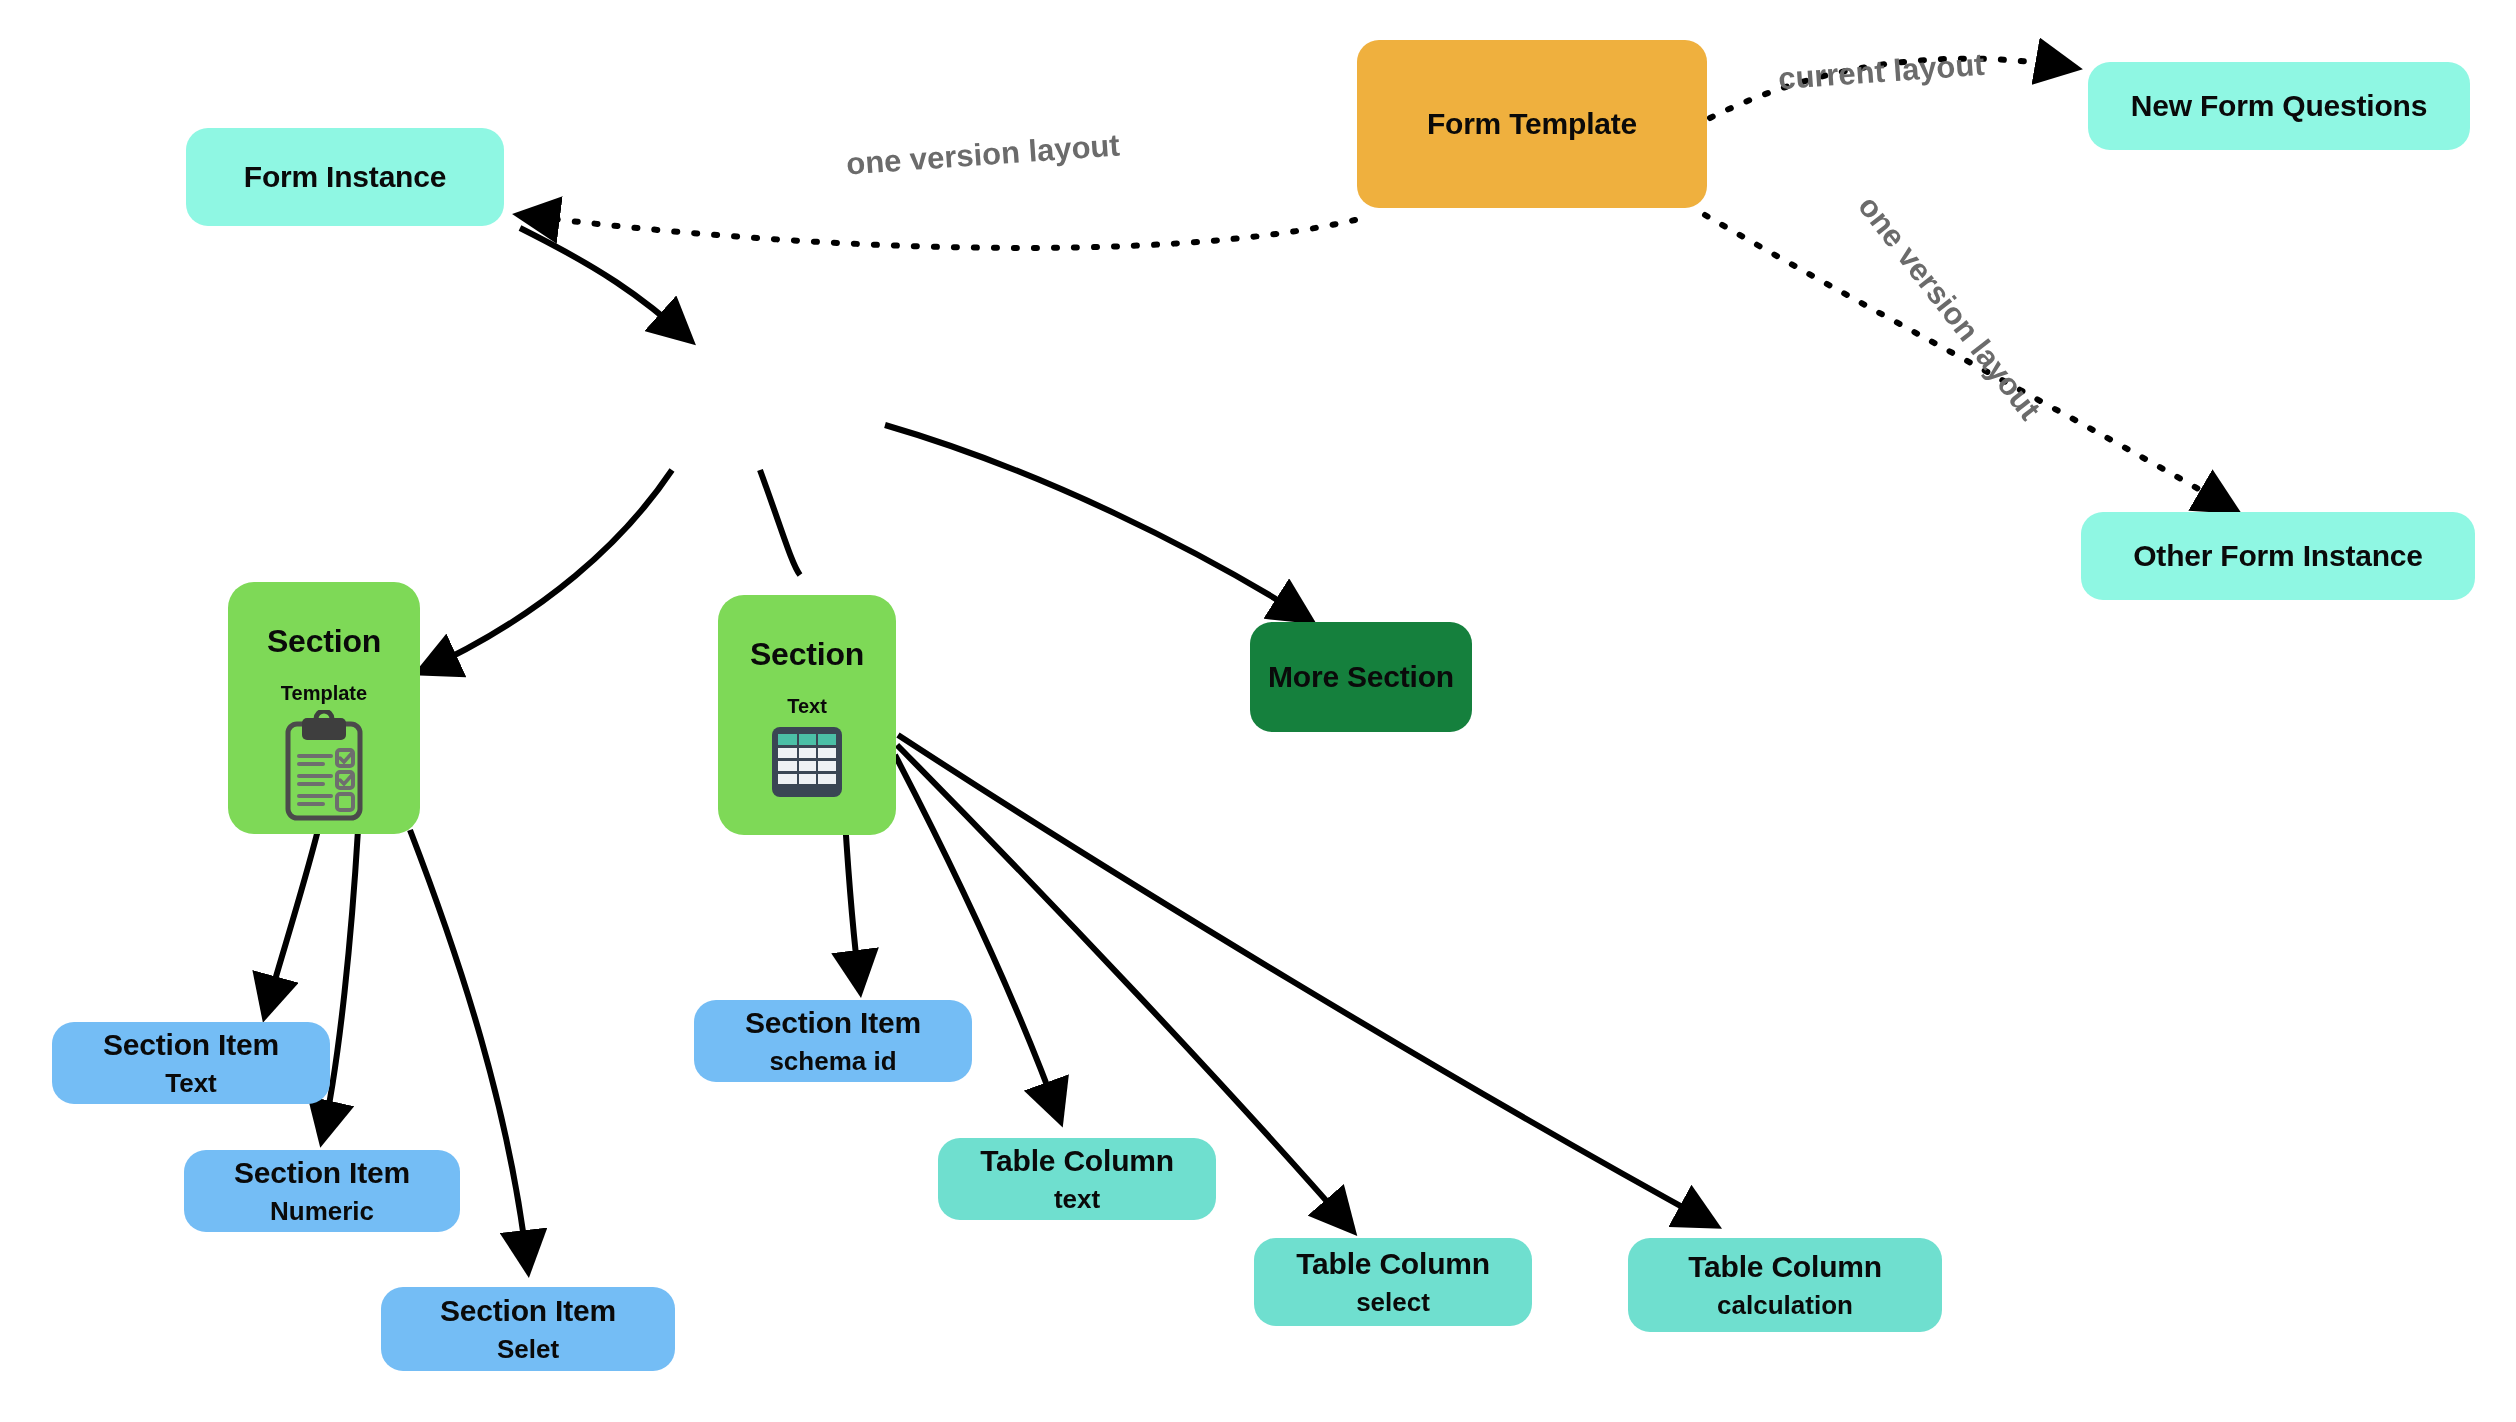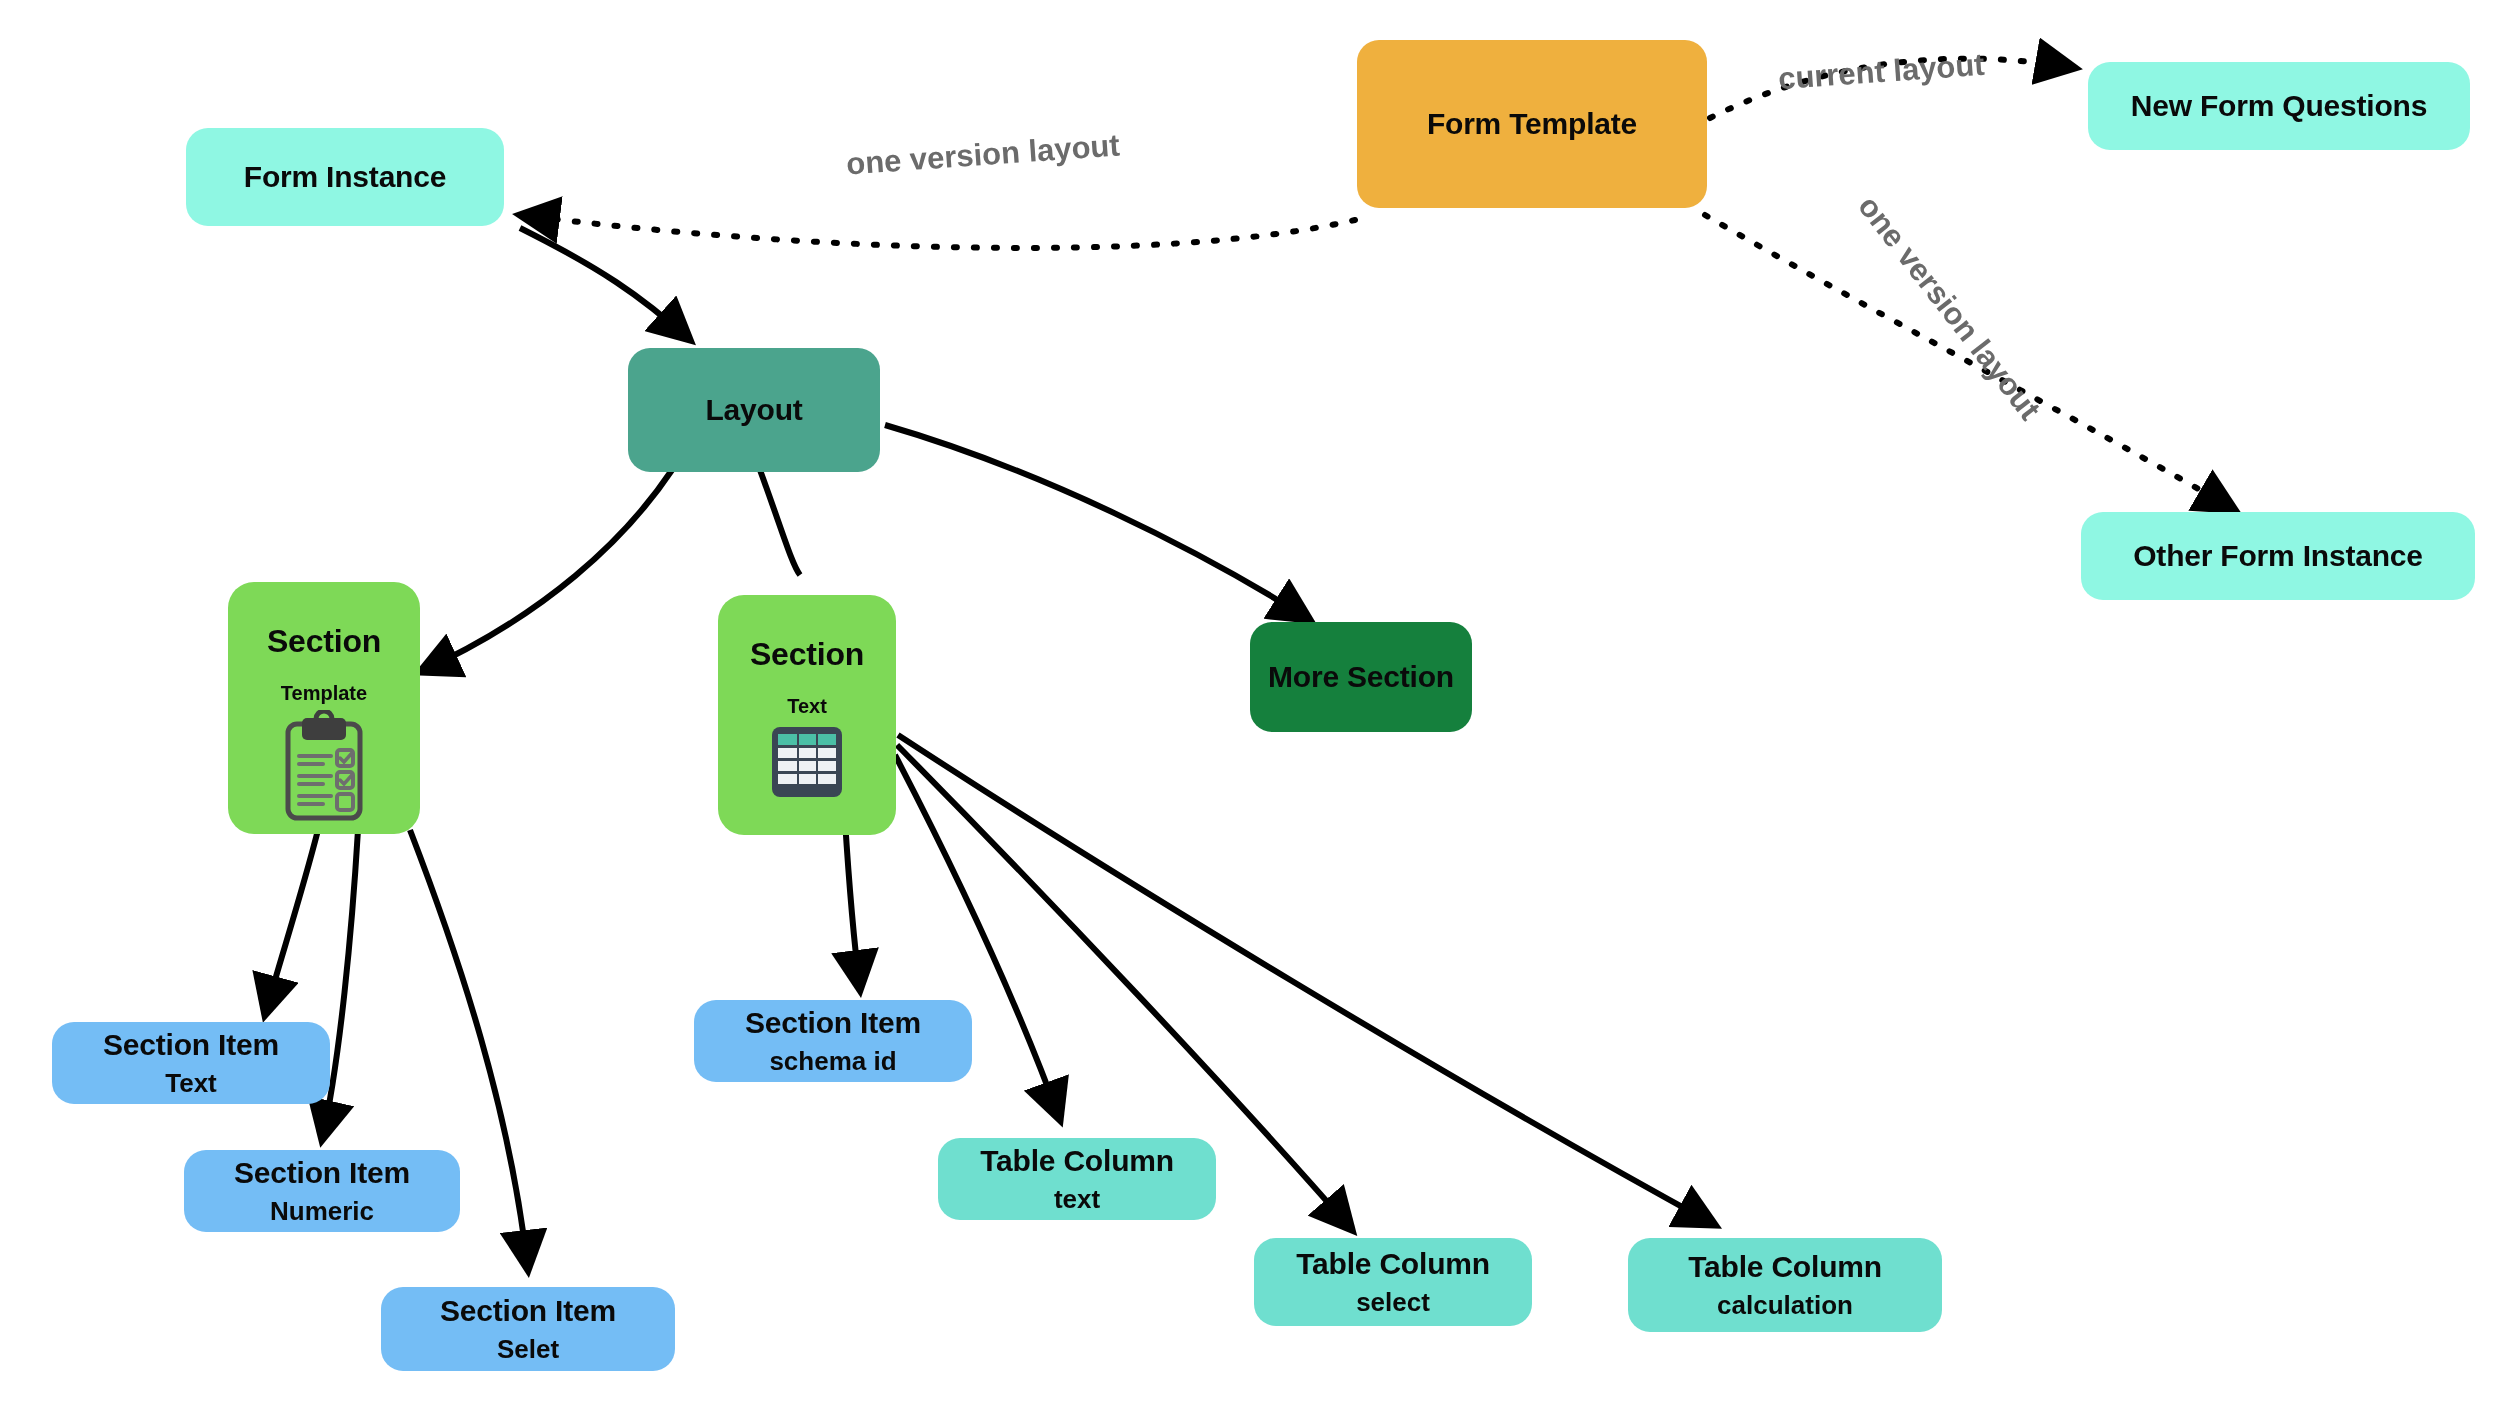--- a/index.html
+++ b/index.html
@@ -133,23 +133,20 @@
   </div>
 
   <div class="node" style="left:2088px; top:62px; width:382px; height:88px; background:#8ff7e3;">
     <div class="title">New Form Questions</div>
   </div>
 
   <div class="node" style="left:2081px; top:512px; width:394px; height:88px; background:#8ff7e3;">
     <div class="title">Other Form Instance</div>
   </div>
 
-  <div class="node" style="left:628px; top:348px; width:252px; height:124px; background:#4ba48d;">
-    <div class="title">Layout</div>
-  </div>
 
   <div class="node section-card" style="left:228px; top:582px; width:192px; height:252px; background:#7ed957;">
     <div class="title">Section</div>
     <div class="kind">Template</div>
     <div class="icon-wrap">
       <svg width="92" height="112" viewBox="0 0 92 112" xmlns="http://www.w3.org/2000/svg">
         <rect x="10" y="14" width="72" height="94" rx="9" ry="9" fill="none" stroke="#4b4b4b" stroke-width="5"></rect>
         <rect x="24" y="8" width="44" height="22" rx="5" ry="5" fill="#3e3e3e"></rect>
         <path d="M 38 9 a 8 8 0 0 1 16 0" fill="none" stroke="#3e3e3e" stroke-width="5"></path>
         <g stroke="#6e6e6e" stroke-width="4" stroke-linecap="round">

